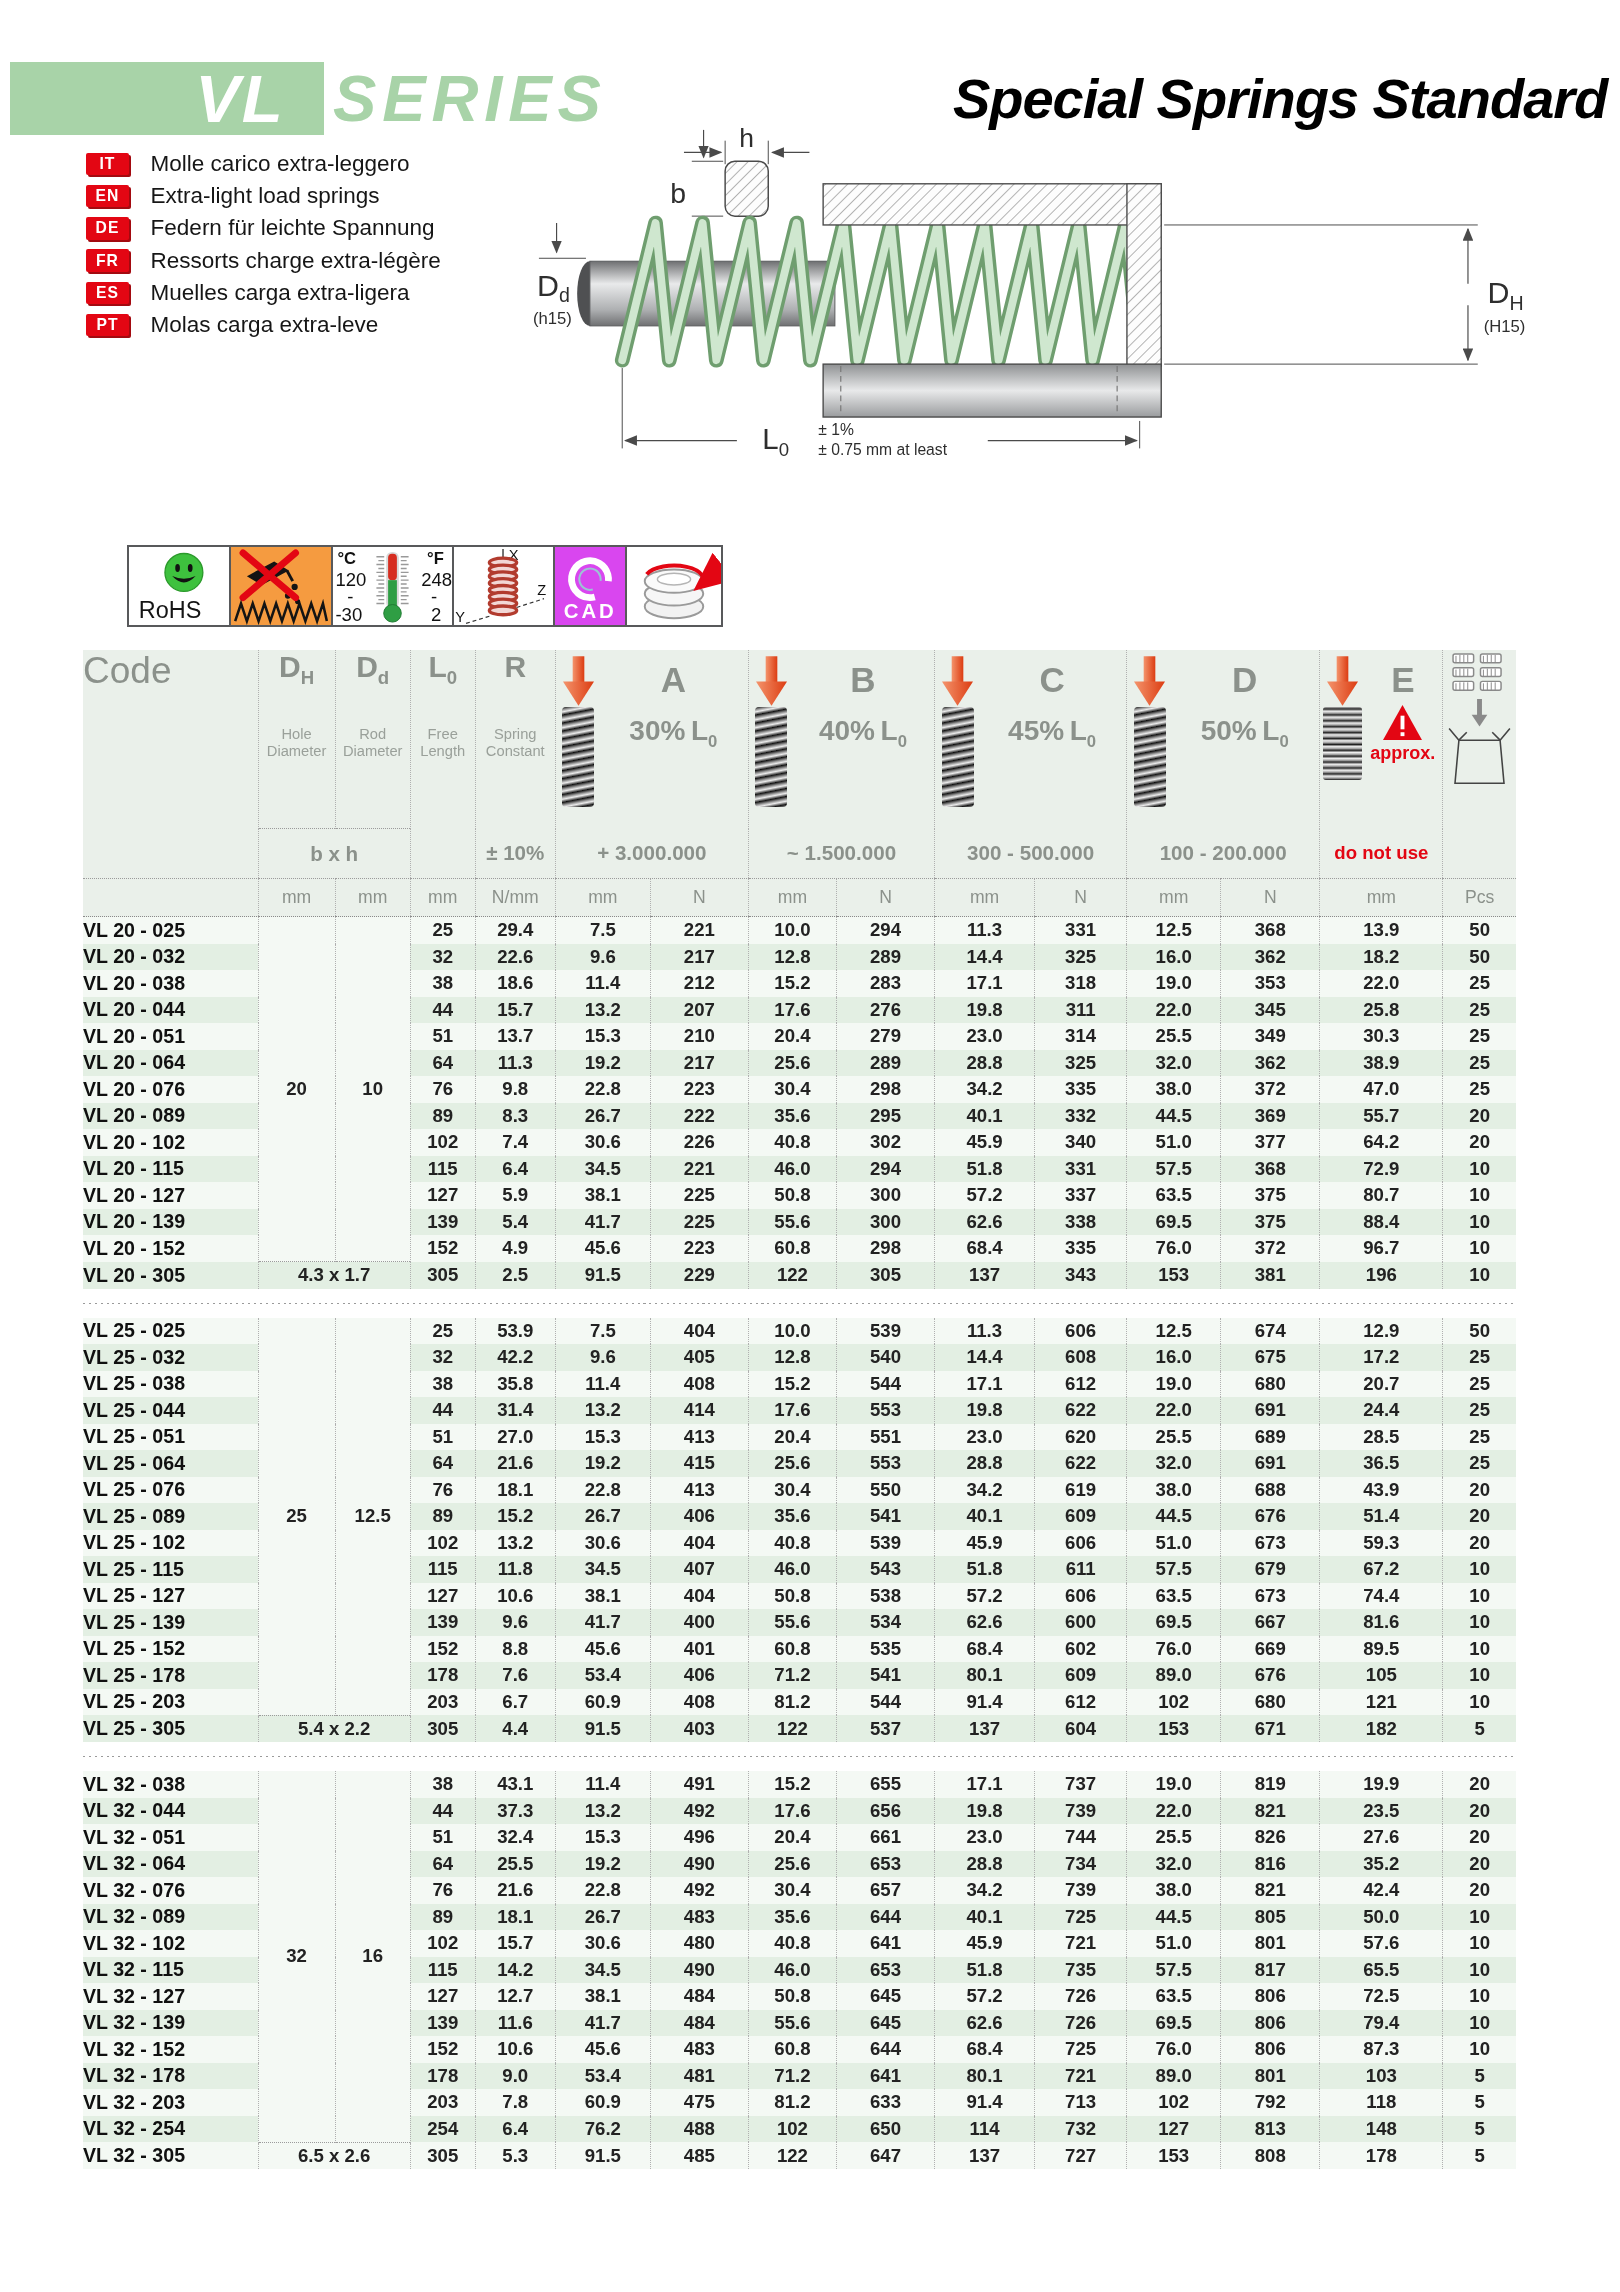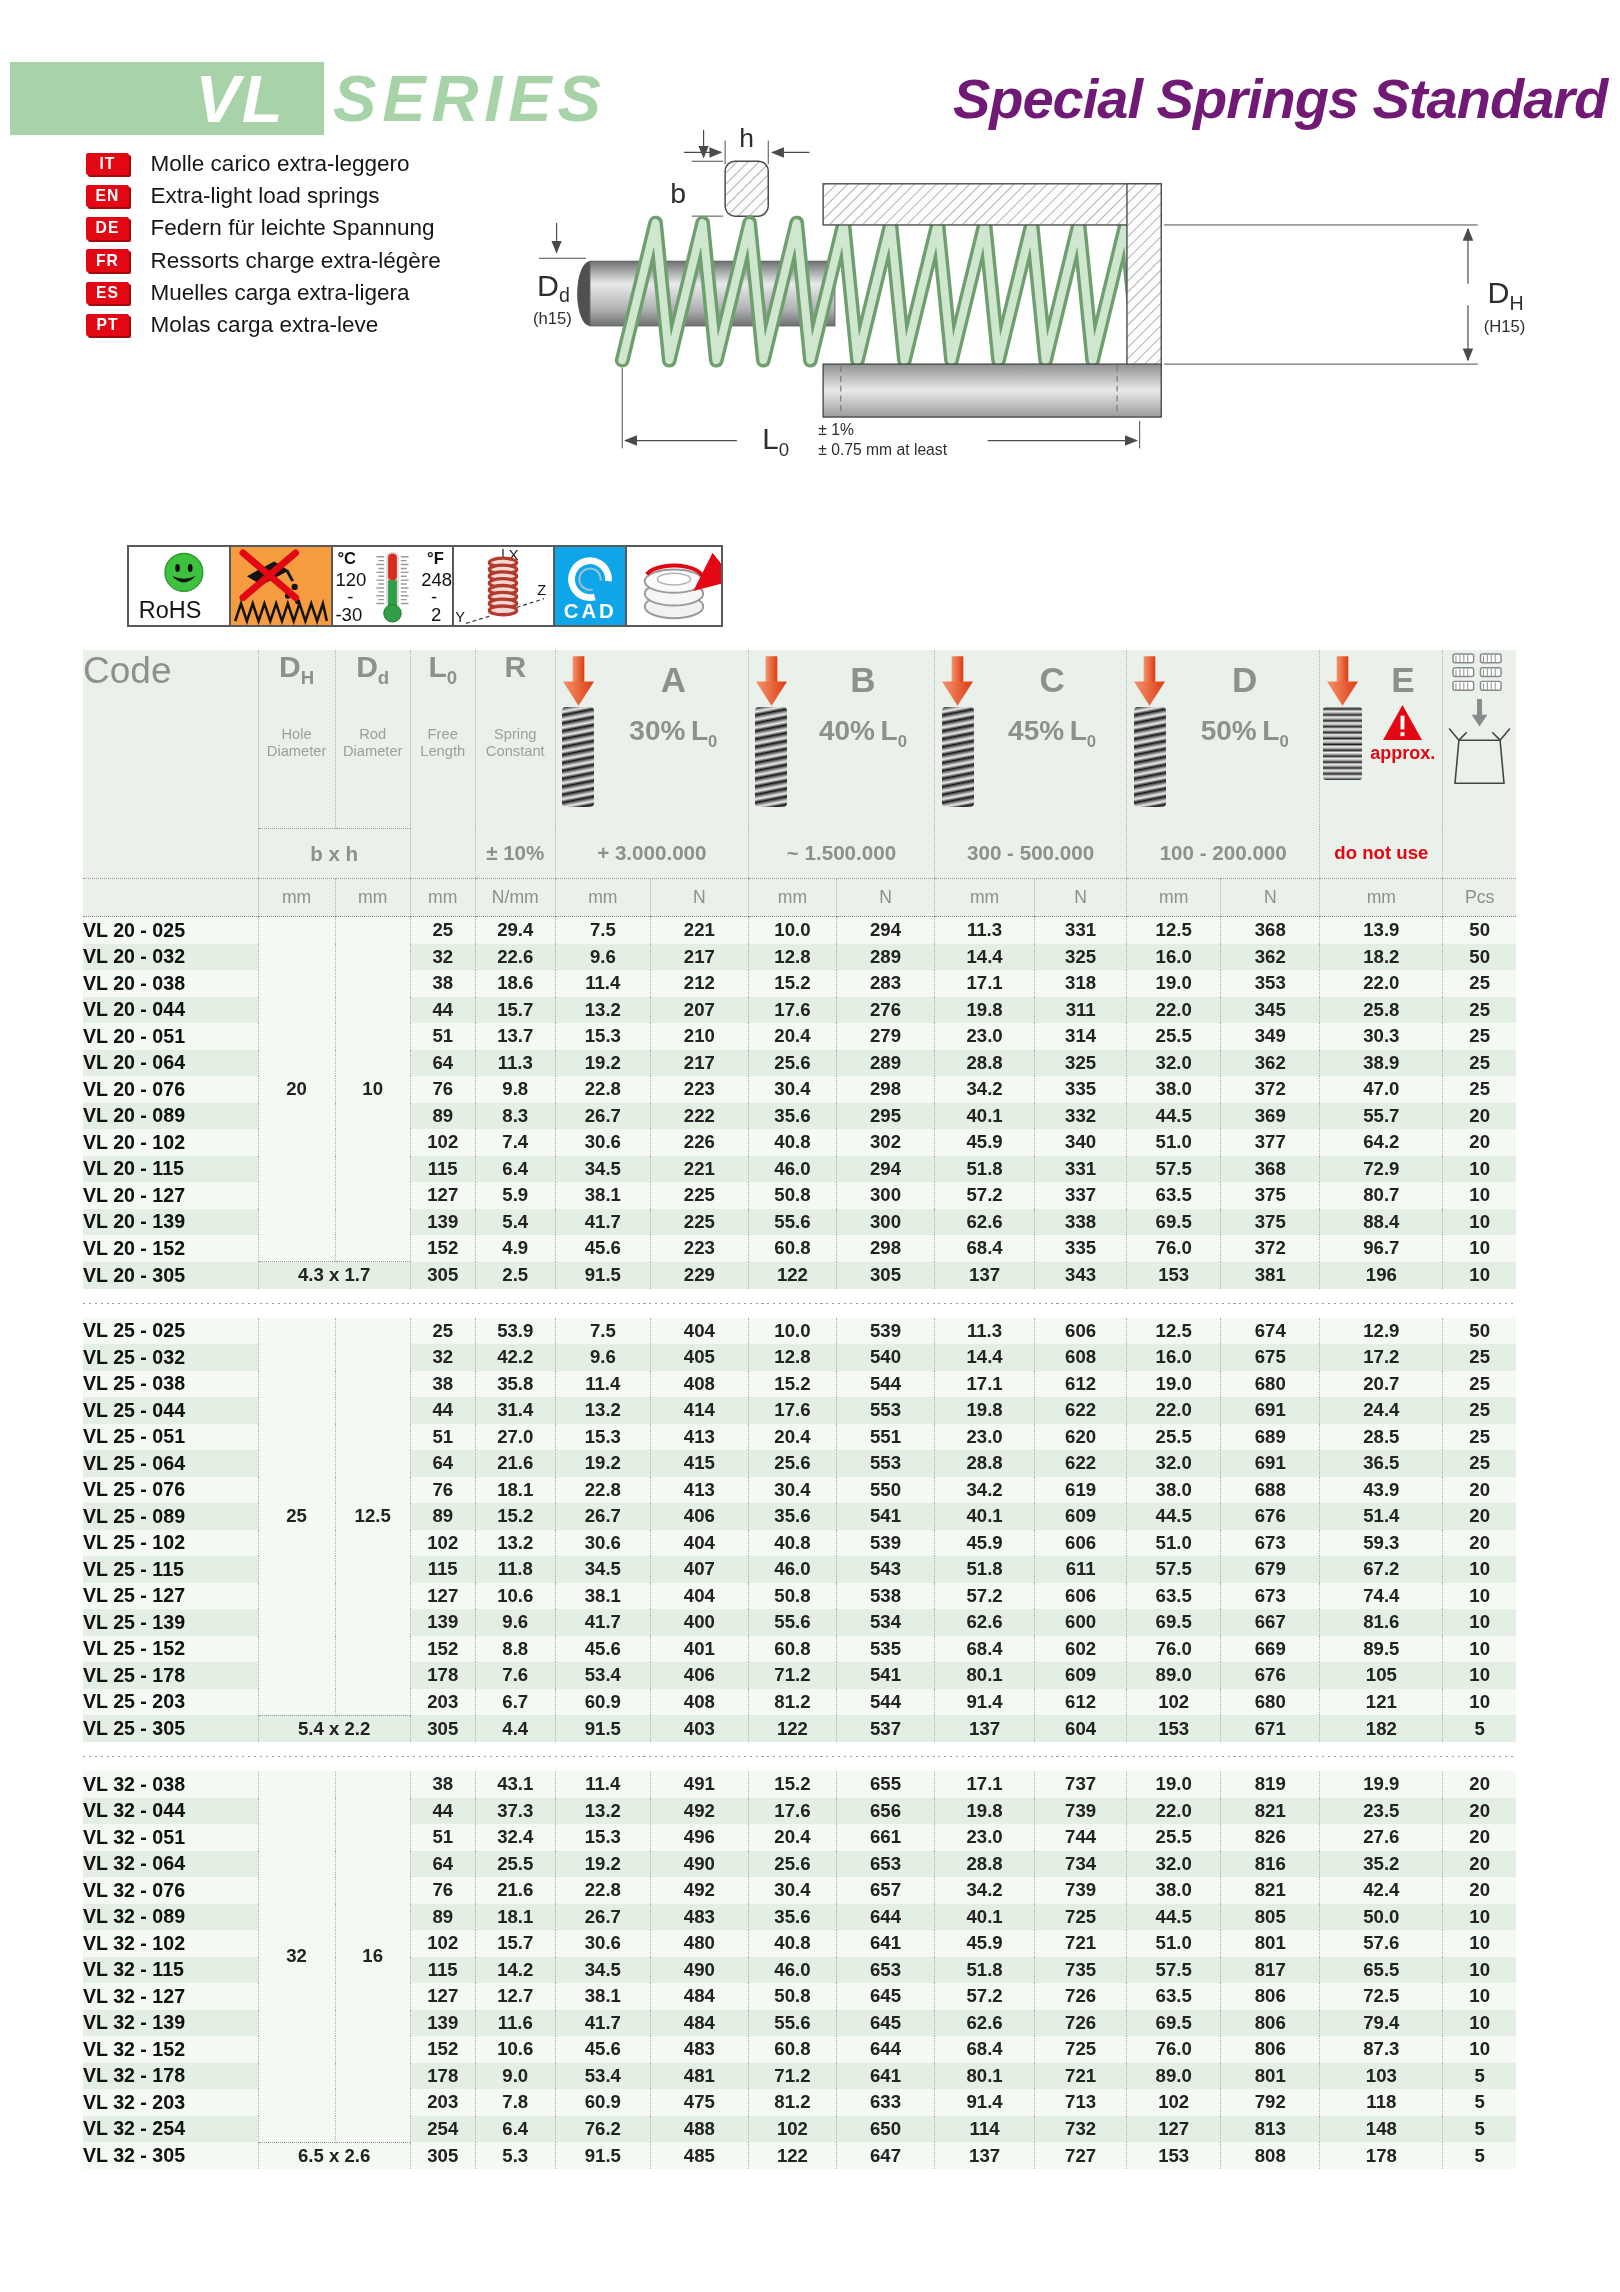--- a/index.html
+++ b/index.html
@@ -6,41 +6,41 @@
   body { width:1620px; height:2293px; position:relative; font-family:"Liberation Sans","DejaVu Sans",sans-serif; overflow:hidden; }
   .page { position:absolute; inset:0; background:#fff; }
 
   
   .vl-box { position:absolute; left:9.8px; top:62px; width:314px; height:73px; background:#a8d3a8;
             display:flex; align-items:center; justify-content:flex-end; padding-right:39px; box-sizing:border-box; }
   .vl-box .big { font-size:67px; font-weight:bold; font-style:italic; color:#fff; letter-spacing:2px; }
   .series-word { position:absolute; left:333px; top:62px; height:73px; display:flex; align-items:center;
                  font-size:65px; font-weight:bold; font-style:italic; color:#a8d3a8; letter-spacing:5.9px; }
   .page-title { position:absolute; right:12.7px; top:62px; height:73px; display:flex; align-items:center;
-                font-size:56px; font-weight:bold; font-style:italic; color:#701a75; letter-spacing:-1px;margin-left:40px; }
+                font-size:56px; font-weight:bold; font-style:italic; color:#000000; letter-spacing:-1px;margin-left:40px; }
 
   
   .langs { position:absolute; left:86px; top:152px; }
   .lang-row { display:flex; align-items:center; height:23.5px; margin-bottom:8.8px; }
   .lang-badge { width:43px; height:22.5px; background:#e30613; color:#fff; font-weight:bold; font-size:15.7px;
                 display:flex; align-items:center; justify-content:center; border-radius:2px;
                 box-shadow:2px 2px 0 #a30a10; margin-right:21.6px; letter-spacing:1px; }
   .lang-text { font-size:22.5px; color:#161616; }
 
   
   .diagram { position:absolute; left:529px; top:125px; }
   svg text { font-family:"Liberation Sans","DejaVu Sans",sans-serif; }
 
   
   .icon-strip { position:absolute; left:127px; top:545px; display:flex; }
   .icell { border:2px solid #58595b; margin-left:-2px; background:#fff; height:82px; box-sizing:border-box;
            display:flex; align-items:center; justify-content:center; }
   .icell:first-child { margin-left:0; }
   .icell.orange { background:#f59b40; }
-  .icell.cadbg { background:#0ea5e9; }
+  .icell.cadbg { background:#d946ef; }
 
   
   .spec-table { position:absolute; left:83px; top:650px; border-collapse:collapse; table-layout:fixed; width:1433px; }
   .spec-table th, .spec-table td { border-left:1px dotted #b0b0b0; padding:0; margin:0; }
   .spec-table th:first-child, .spec-table td:first-child { border-left:none; }
   .spec-table thead th, .spec-table thead td { background:#eaf0ea; font-weight:normal; }
 
   tr.h1 th { height:178px; vertical-align:top; }
   .code-th { text-align:left; font-size:37px; font-weight:bold; color:#8b918b; padding:13.7px 0 0 13.7px; }
   .dim-th { text-align:center; padding-top:15.7px; }

